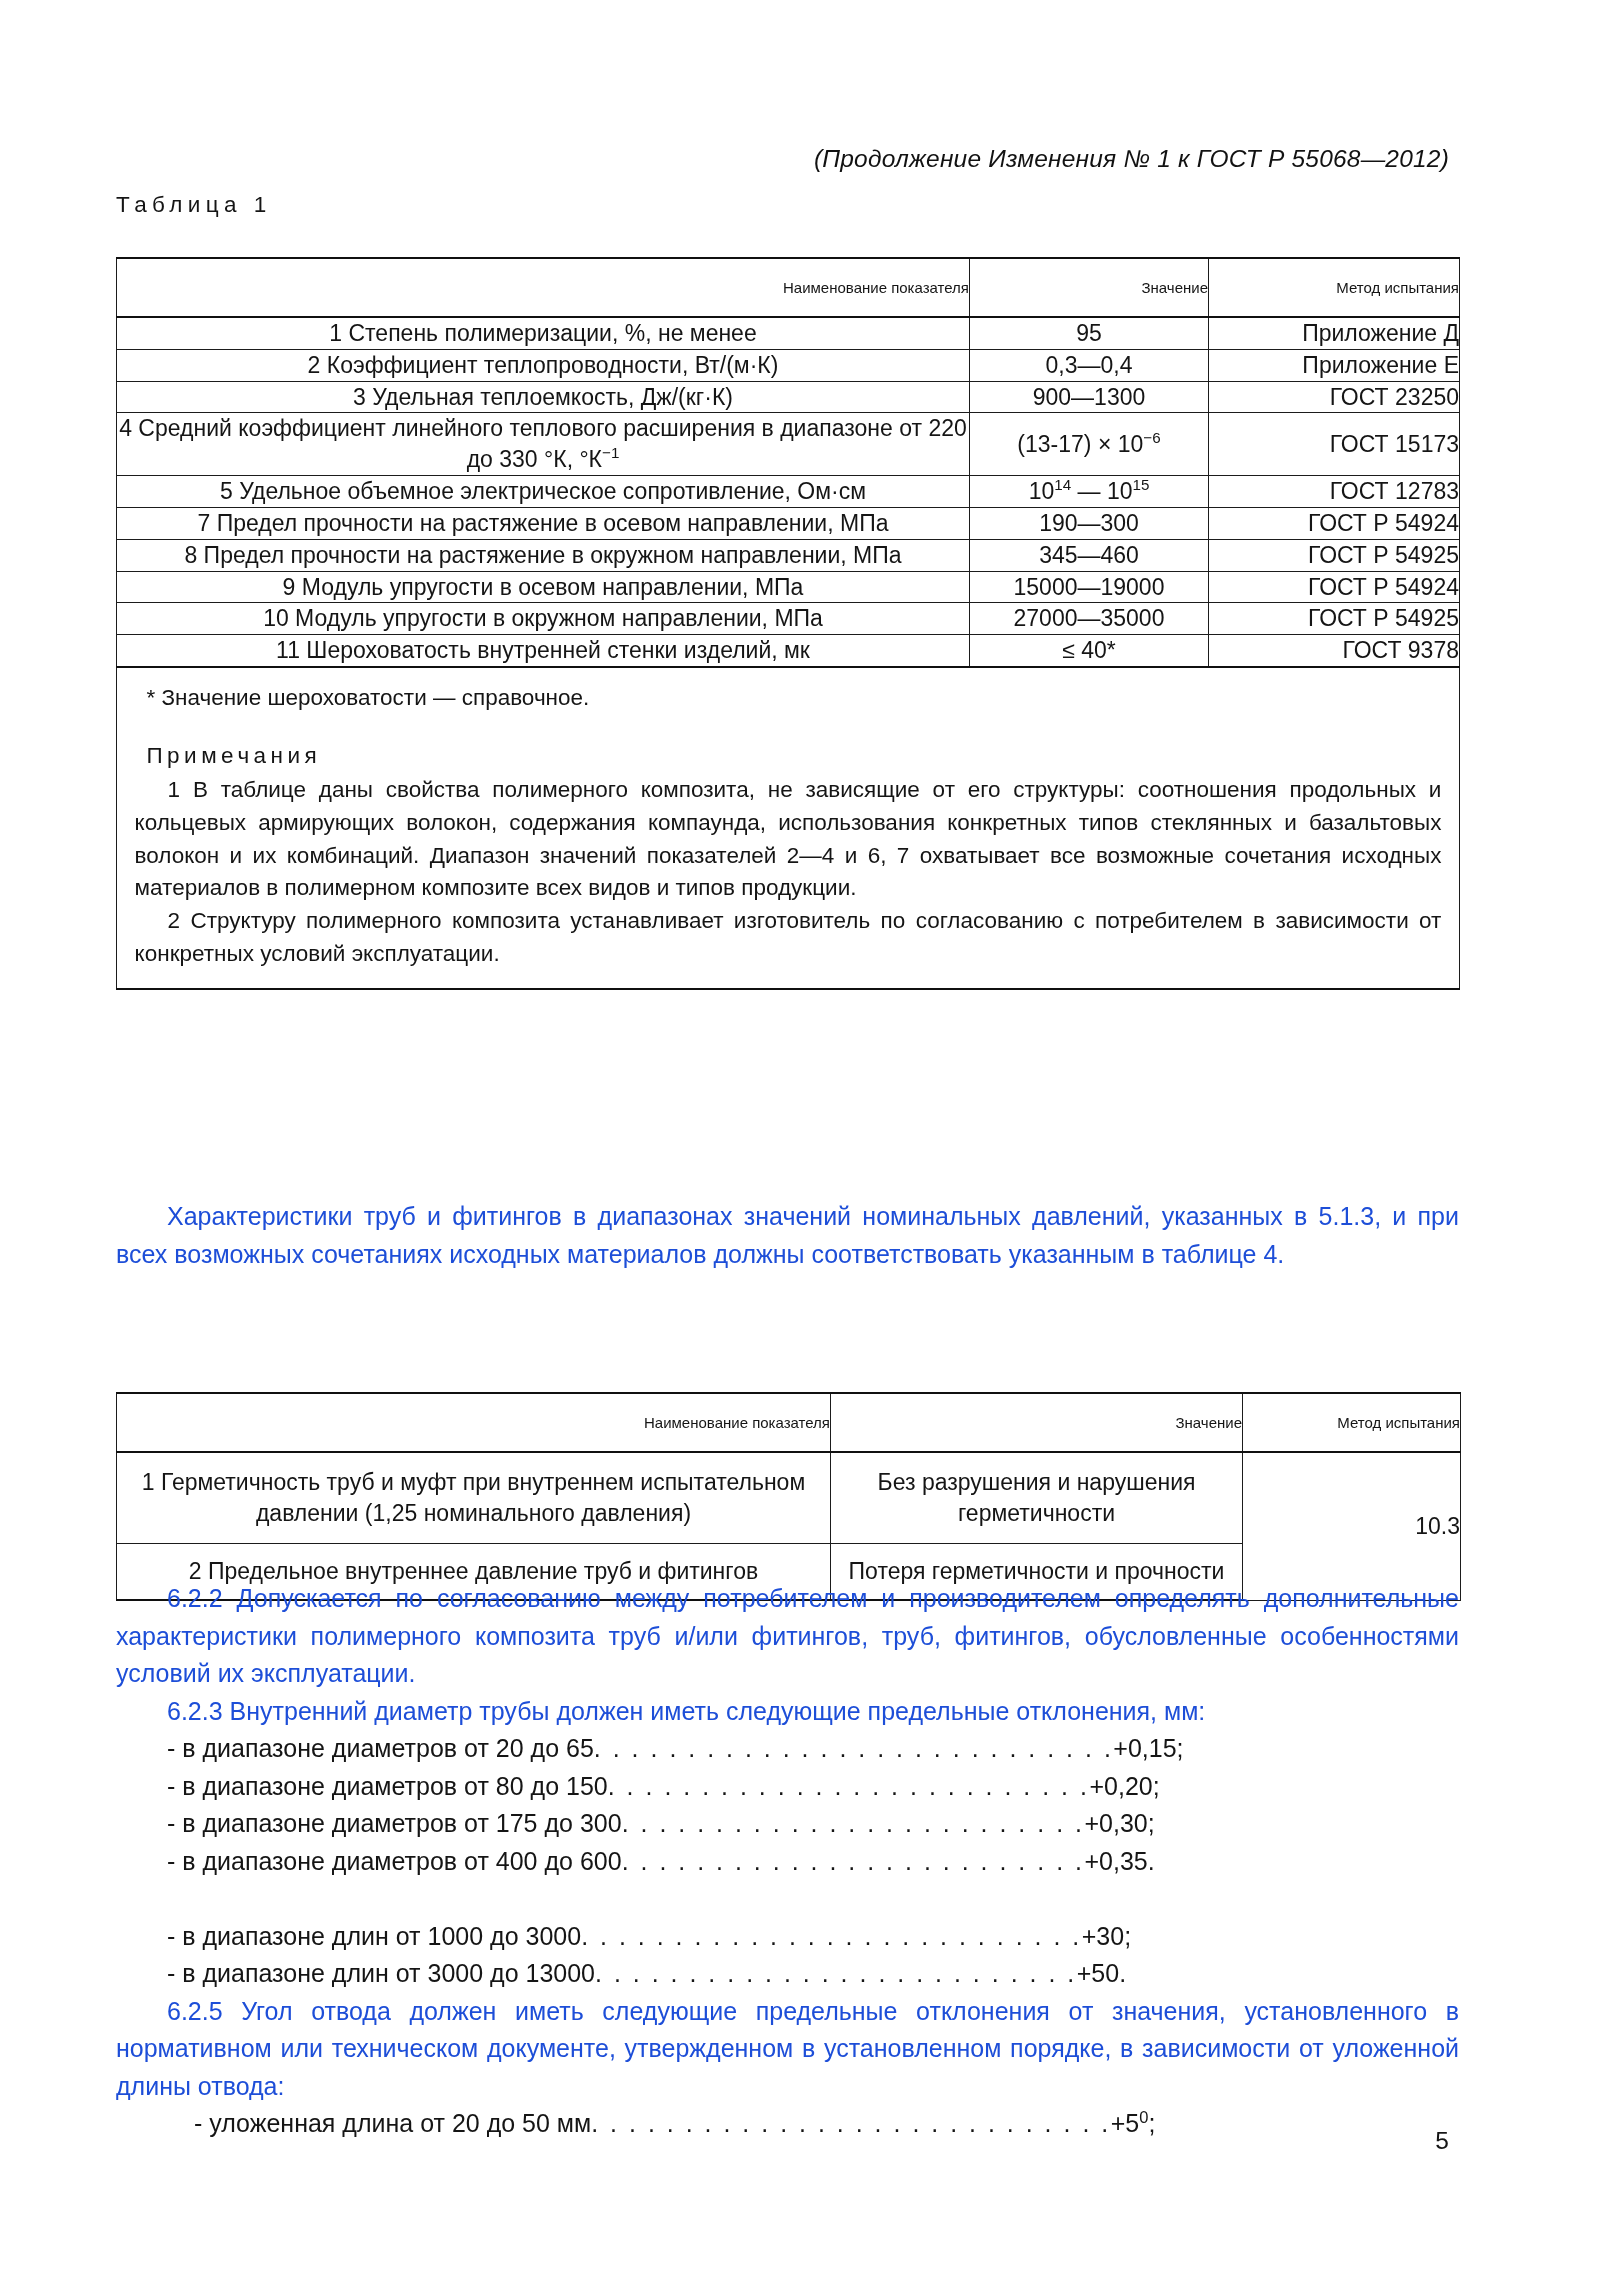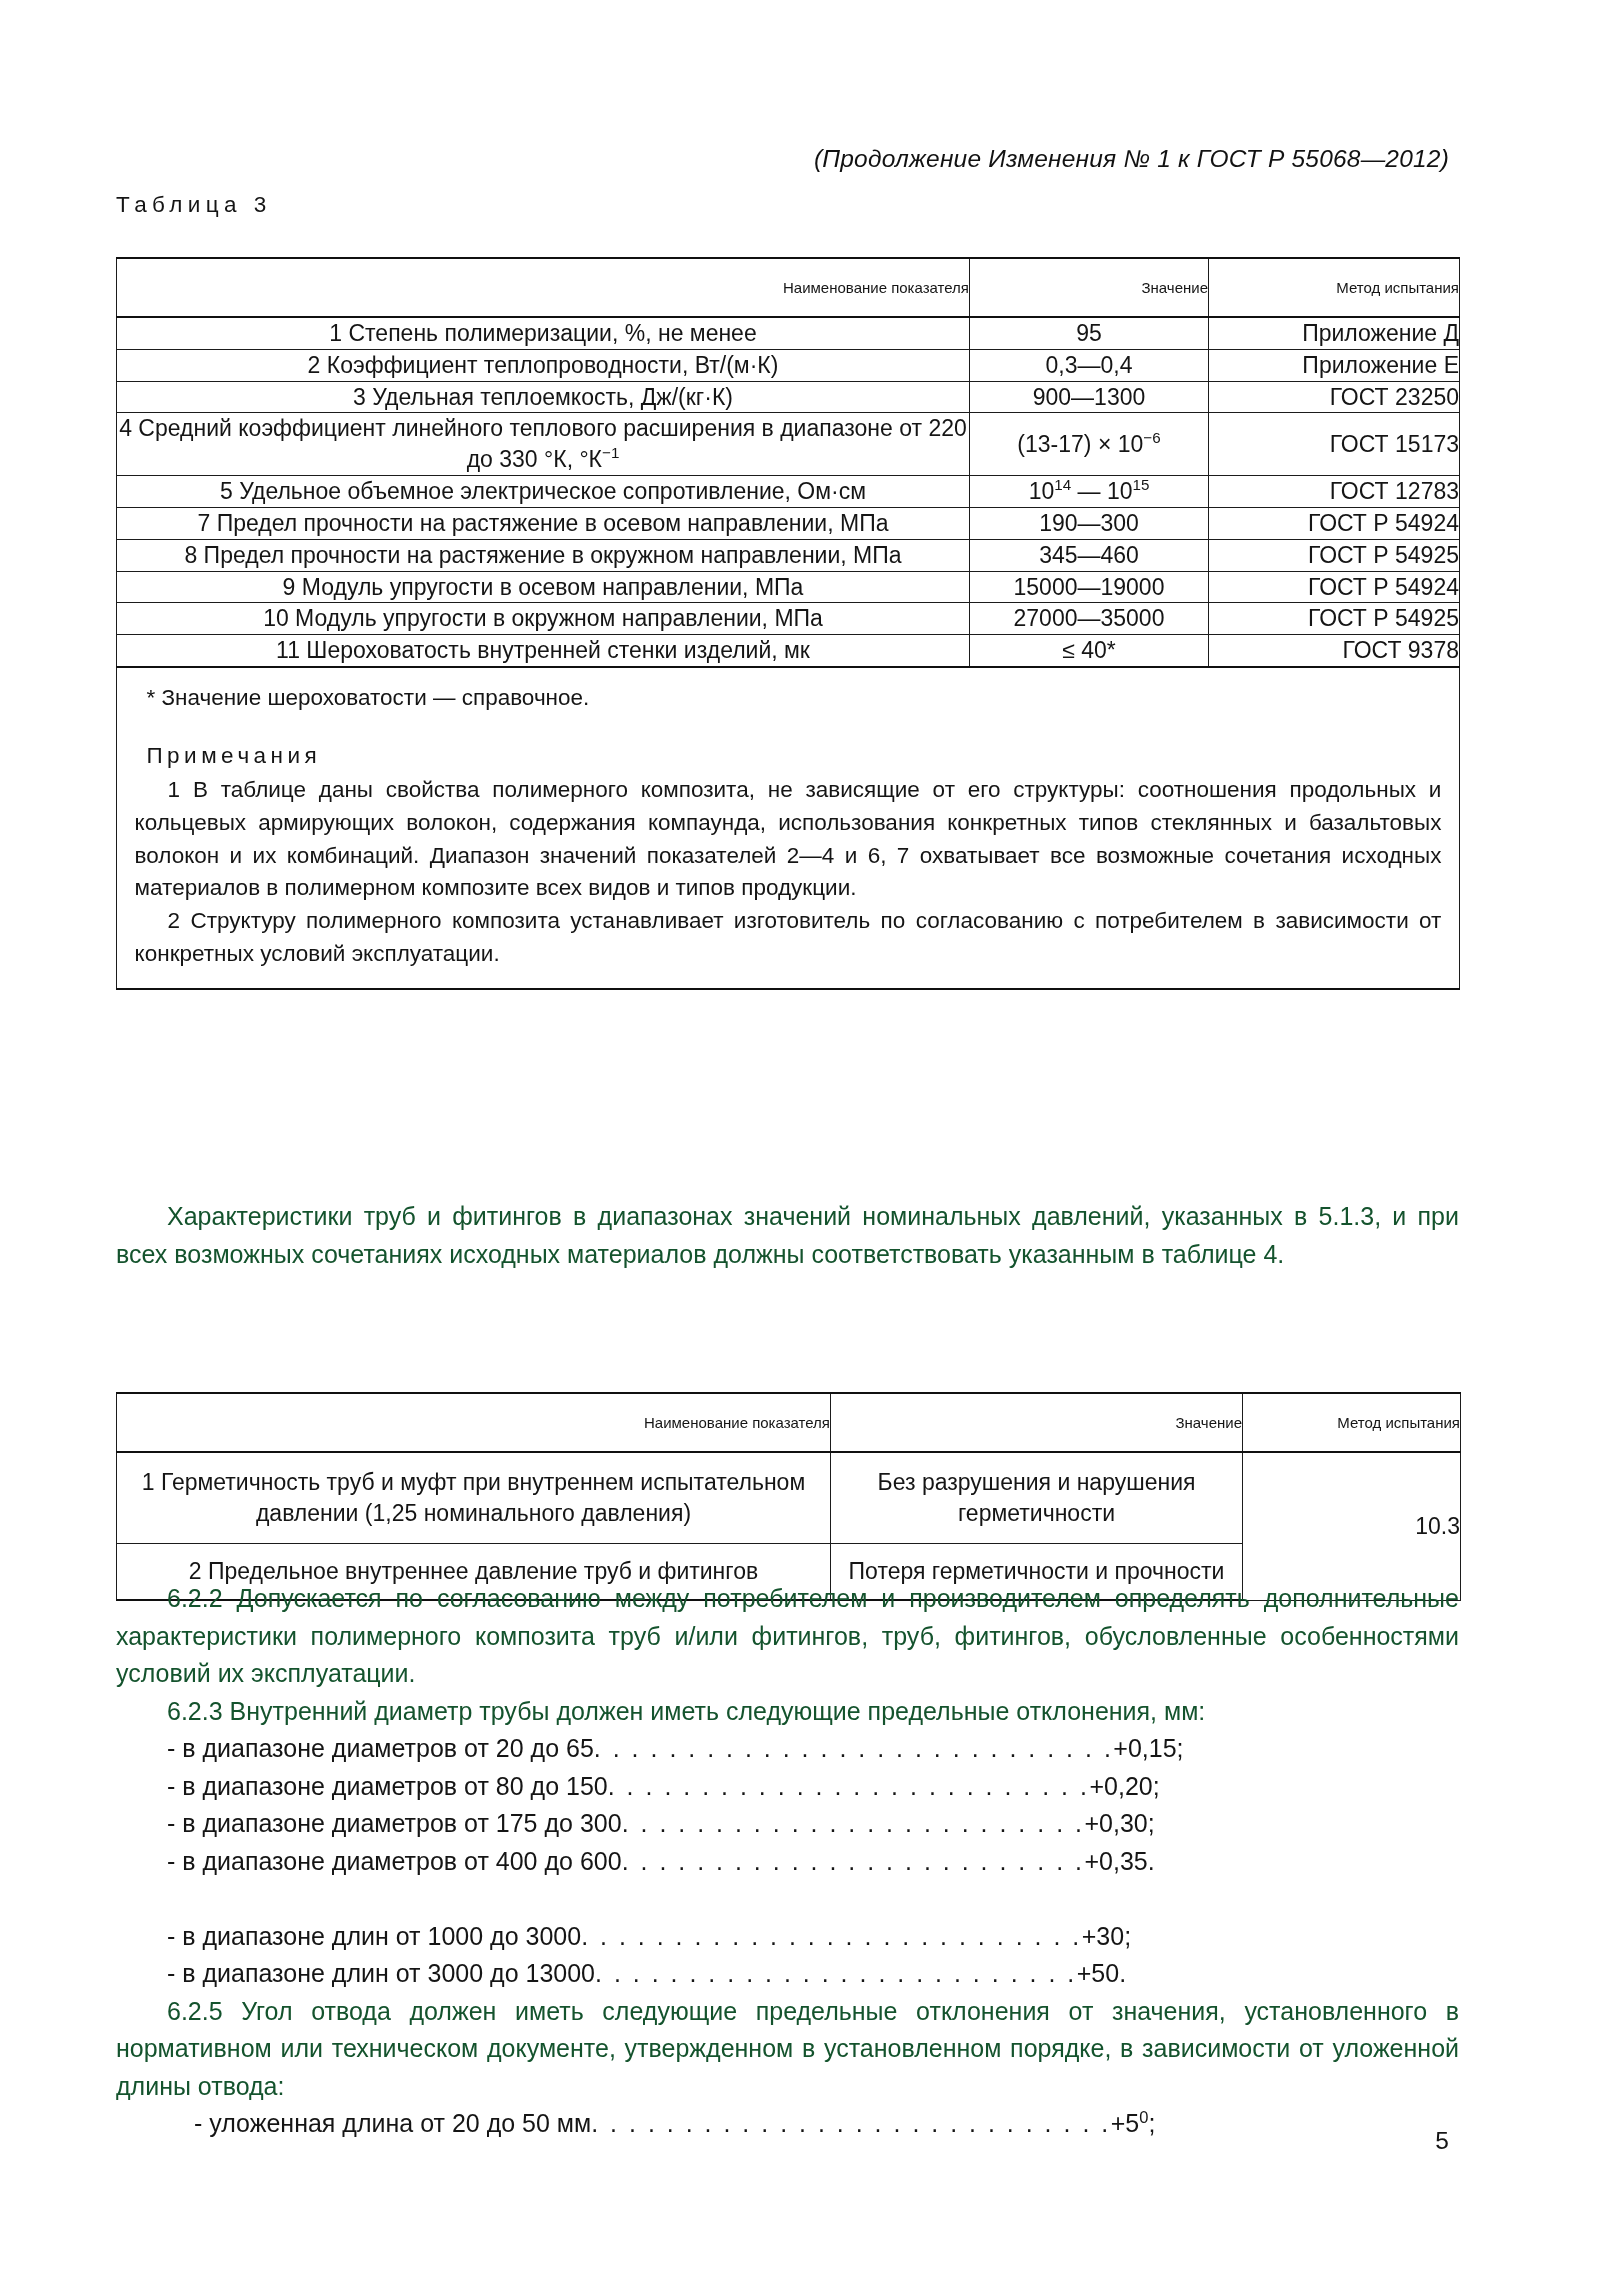--- a/index.html
+++ b/index.html
@@ -116,21 +116,21 @@
   }
   .note-item .ind { padding-left: 33px; }
 
   
   .para {
     font-size: 25px;
     line-height: 1.50;
     margin: 0;
     text-align: justify;
     text-justify: inter-word;
-    color: #14532d;
+    color: #1d4ed8;
   }
   .para .first-ind { padding-left: 51px; }
   .para-noind { text-align: left; }
 
   .listline {
     font-size: 25px;
     line-height: 1.50;
     margin: 0;
     color: #151515;
     white-space: nowrap;
@@ -149,21 +149,21 @@
   }
 </style>
 </head>
 <body>
 
 <div class="page">
 
   <div class="running-header">(Продолжение Изменения № 1 к ГОСТ Р 55068—2012)</div>
 
   <div class="content" style="top:192px;">
-    <div class="table-caption">Таблица 3</div>
+    <div class="table-caption">Таблица 1</div>
   </div>
 
   <div class="content" style="top:257px;">
     <table class="gost t3">
       <colgroup>
           <col class="k1">
           <col class="k2">
           <col class="k3">
         </colgroup>
       <thead>

